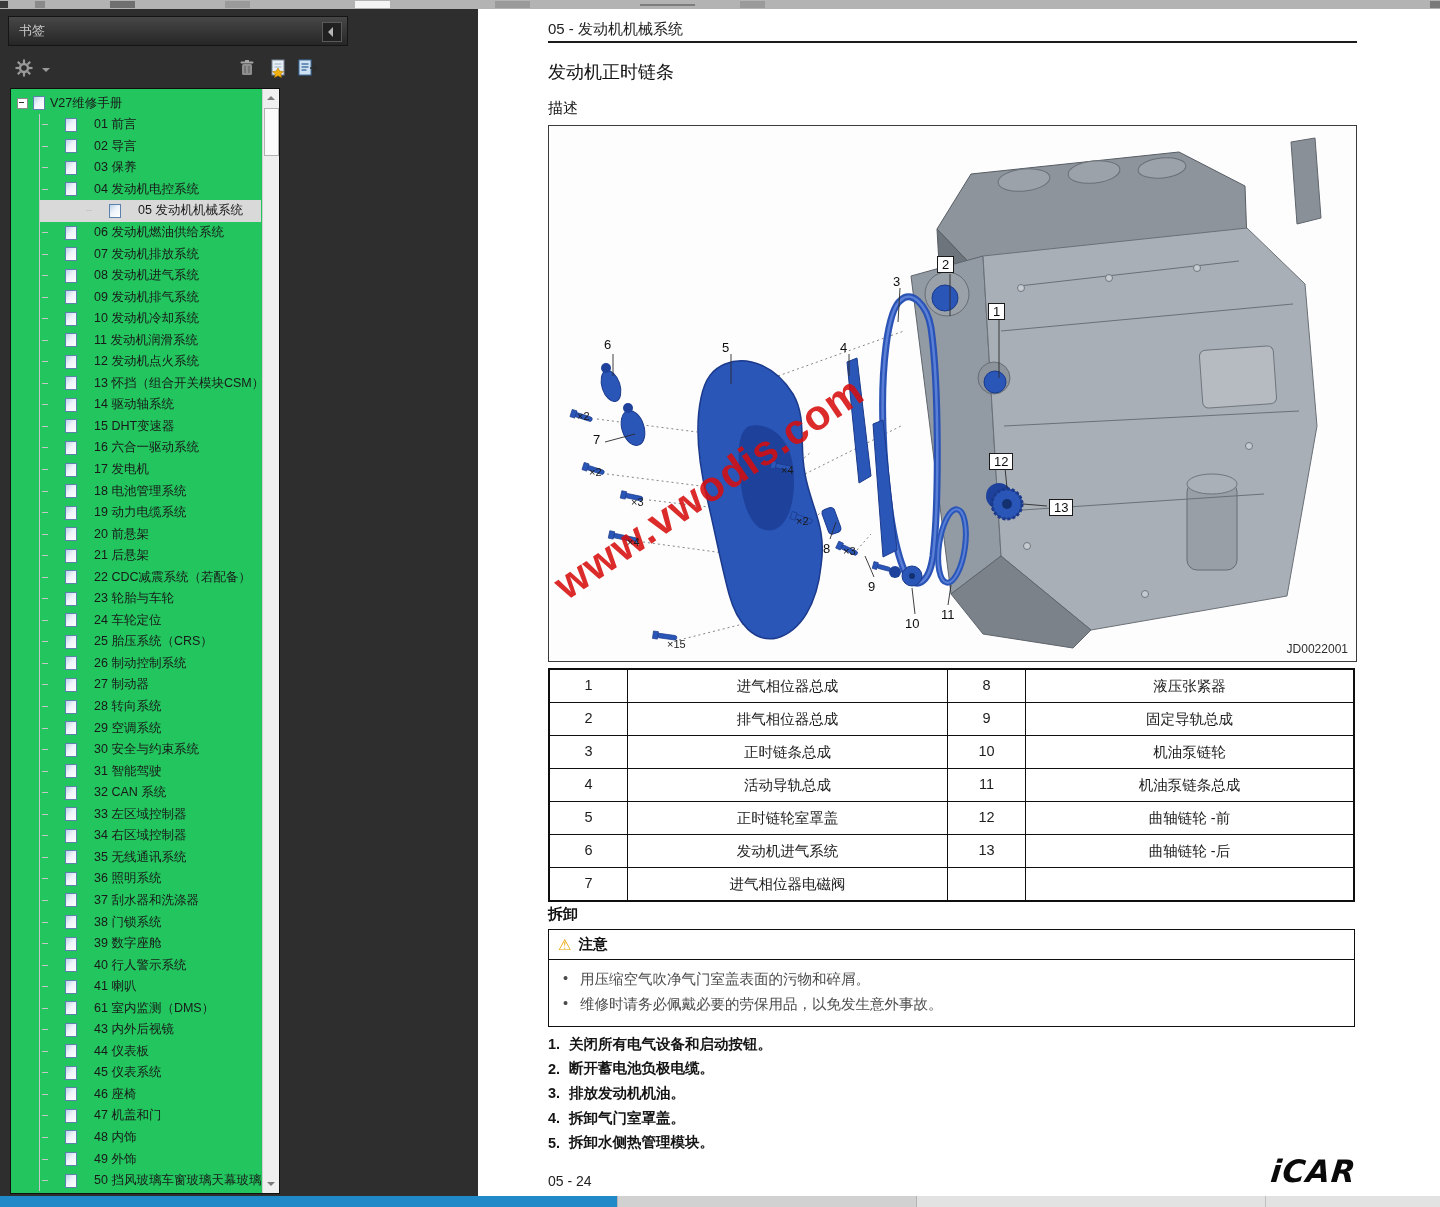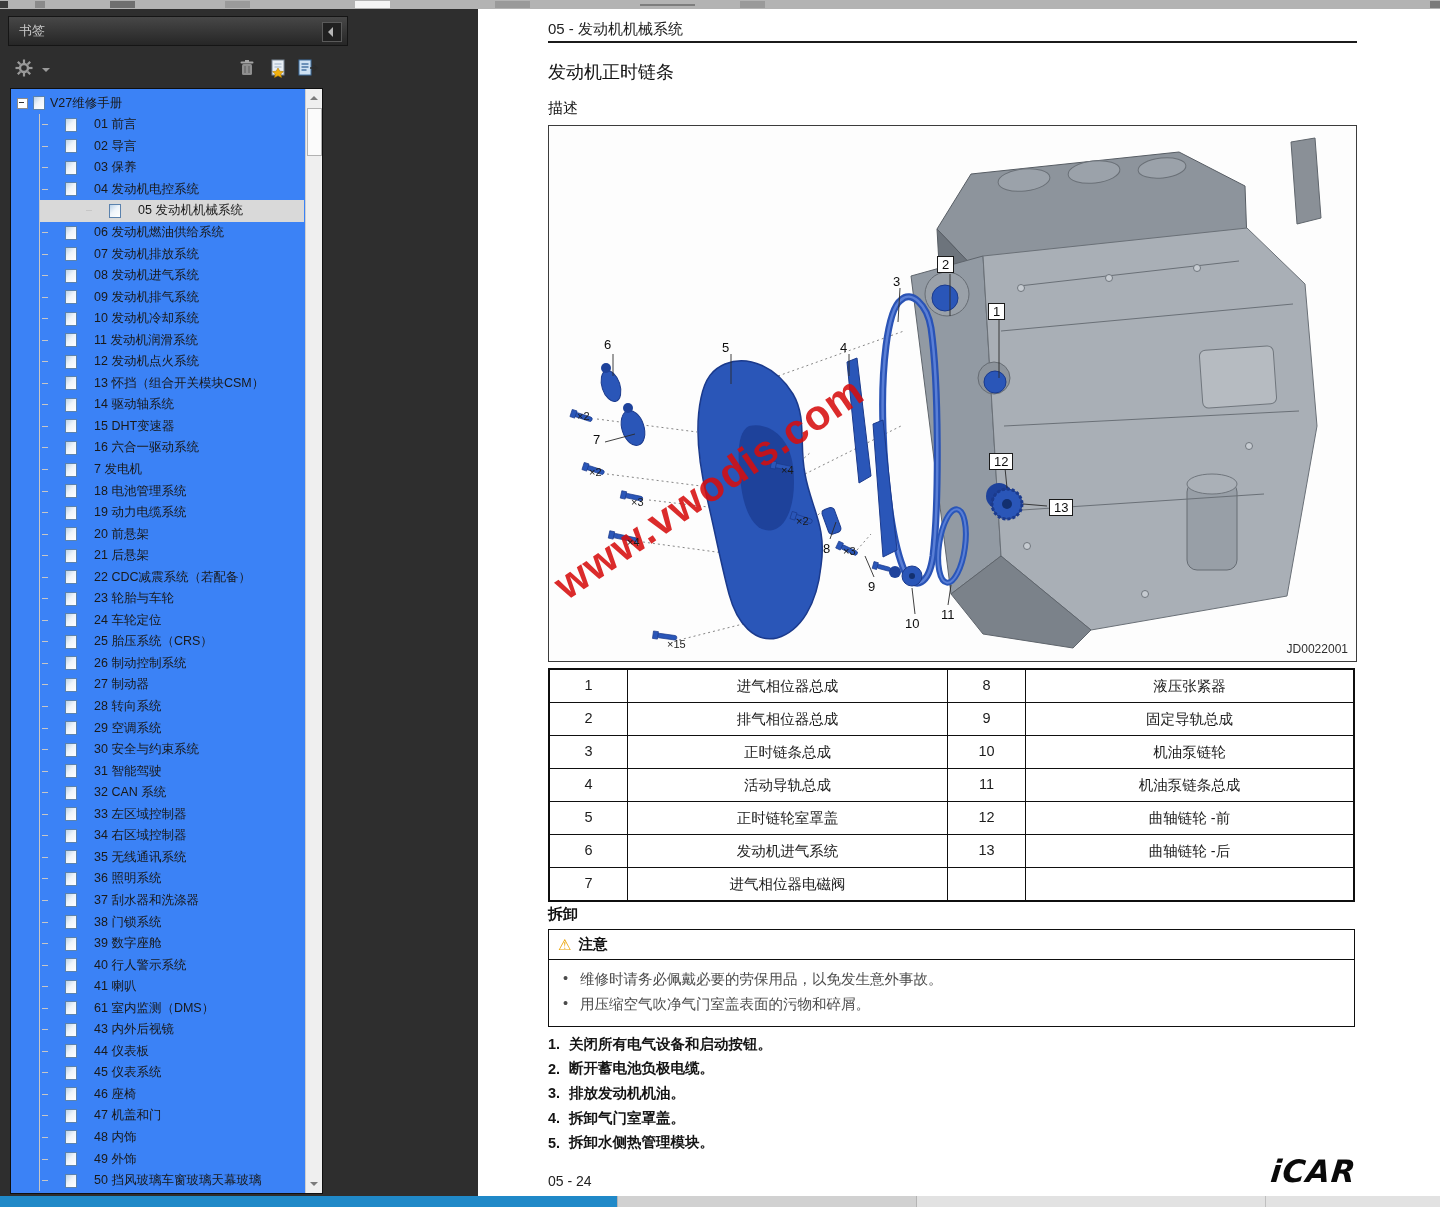--- a/index.html
+++ b/index.html
@@ -14,22 +14,22 @@
   .sidebar{position:absolute;left:0;top:9px;width:478px;height:1187px;background:#2e2e2e;}
   .bm-header{position:absolute;left:8px;top:7px;width:340px;height:30px;box-sizing:border-box;
              background:linear-gradient(#474747,#262626);border:1px solid #151515;color:#c9c9c9;
              font-size:13px;line-height:28px;padding-left:10px;}
   .bm-collapse{position:absolute;right:5px;top:5px;width:18px;height:18px;background:#202020;border:1px solid #5a5a5a;}
   .bm-collapse:before{content:'';position:absolute;left:5px;top:4px;border:5px solid transparent;border-right-color:#b5b5b5;border-left-width:0;}
   .bm-toolbar{position:absolute;left:8px;top:44px;width:314px;height:32px;}
   .tb-icon{position:absolute;top:5px;width:20px;height:20px;}
   .gear-caret{position:absolute;left:34px;top:15px;width:0;height:0;border:4px solid transparent;border-top-color:#9a9a9a;}
 
-  .bm-panel{position:absolute;left:10px;top:79px;width:313px;height:1106px;box-sizing:border-box;
-            background:#3b82f6;border:1px solid #0f0f0f;overflow:hidden;}
+  .bm-panel{position:absolute;left:10px;top:79px;width:270px;height:1106px;box-sizing:border-box;
+            background:#22c55e;border:1px solid #0f0f0f;overflow:hidden;}
   .bm-scrollbar{position:absolute;right:0;top:0;width:17px;height:100%;background:#efefef;border-left:1px solid #cfcfcf;box-sizing:border-box;}
   .sb-up,.sb-down{position:absolute;left:0;width:16px;height:16px;text-align:center;}
   .sb-up{top:1px;} .sb-down{bottom:1px;}
   .sb-up:before{content:'';position:absolute;left:4px;top:6px;border:4px solid transparent;border-bottom-color:#7b7b7b;border-top-width:0;}
   .sb-down:before{content:'';position:absolute;left:4px;top:6px;border:4px solid transparent;border-top-color:#7b7b7b;border-bottom-width:0;}
   .sb-thumb{position:absolute;left:1px;top:19px;width:13px;height:46px;background:#fbfbfb;border:1px solid #b2b2b2;}
 
   .bm-tree{position:absolute;left:4px;top:3px;right:18px;bottom:2px;font-size:12.5px;color:#191919;}
   .bm-root{height:22px;display:flex;align-items:center;gap:5px;padding-left:2px;}
   .expand-box{width:9px;height:9px;border:1px solid #8b8b8b;background:#fff;position:relative;flex:none;}
@@ -259,21 +259,21 @@
 
           <div class="bm-row">
             <span class="tree-stub"></span>
             <span class="page-icon"></span>
             <span class="bm-label">16 六合一驱动系统</span>
           </div>
 
           <div class="bm-row">
             <span class="tree-stub"></span>
             <span class="page-icon"></span>
-            <span class="bm-label">7 发电机</span>
+            <span class="bm-label">17 发电机</span>
           </div>
 
           <div class="bm-row">
             <span class="tree-stub"></span>
             <span class="page-icon"></span>
             <span class="bm-label">18 电池管理系统</span>
           </div>
 
           <div class="bm-row">
             <span class="tree-stub"></span>
@@ -712,26 +712,26 @@
 
   <div class="notice">
     <div class="notice-head">
       <span class="warn-tri">⚠</span>
       <span>注意</span>
     </div>
     <div class="notice-body">
 
         <div class="bullet-row">
           <span class="bullet-dot"></span>
-          <span>维修时请务必佩戴必要的劳保用品，以免发生意外事故。</span>
+          <span>用压缩空气吹净气门室盖表面的污物和碎屑。</span>
         </div>
 
         <div class="bullet-row">
           <span class="bullet-dot"></span>
-          <span>用压缩空气吹净气门室盖表面的污物和碎屑。</span>
+          <span>维修时请务必佩戴必要的劳保用品，以免发生意外事故。</span>
         </div>
       </div>
   </div>
 
   <div class="steps">
 
       <div class="step-row">
         <span>1.</span>
         <span>关闭所有电气设备和启动按钮。</span>
       </div>

